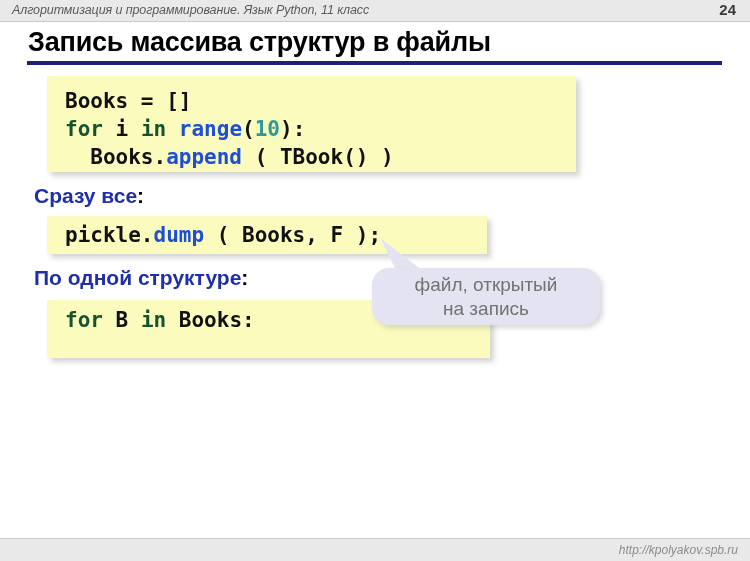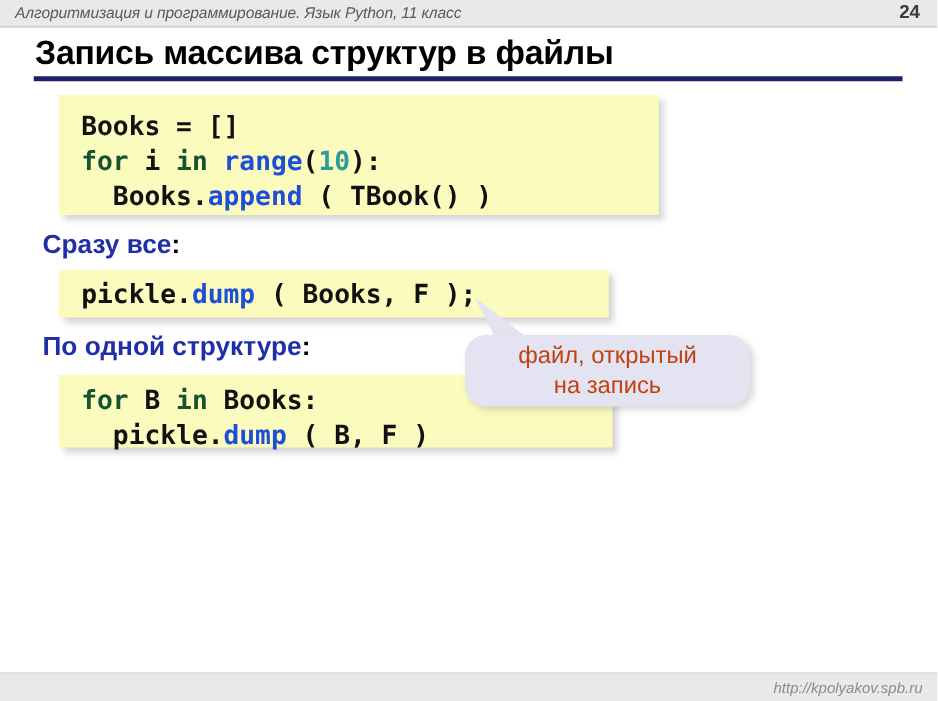--- a/index.html
+++ b/index.html
@@ -77,21 +77,21 @@
   .code-line {
     white-space: pre;
     line-height: 1.34;
   }
   .kw     { color: #14532d; }   
   .fn     { color: #1d4ed8; }   
   .num    { color: #2e9b9b; }   
 
   #code-block-1 {
     left: 47px;  top: 76px;
-    width: 480px; height: 96px;
+    width: 529px; height: 96px;
     padding: 11px 0 0 18px;
     font-size: 21px;
   }
   #code-block-2 {
     left: 47px;  top: 216px;
     width: 440px; height: 38px;
     padding: 5px 0 0 18px;
     font-size: 21px;
   }
   #code-block-3 {
@@ -122,21 +122,21 @@
     height: 57px;
     background: #e3e3f2;
     border-radius: 17px;
     box-shadow: 3px 3px 5px rgba(130,130,130,0.30);
     display: flex;
     align-items: center;
     justify-content: center;
   }
   .callout-text {
     font-size: 19px;
-    color: #c2410c;
+    color: #737373;
     text-align: center;
     line-height: 1.22;
     white-space: pre-line;
   }
   .callout-tail {
     position: absolute;
     left: 374px;
     top: 236px;
     width: 64px;
     height: 46px;
@@ -185,21 +185,21 @@
 <div class="title-rule"></div>
 
 <div class="code-block" id="code-block-1"><div class="code-line"><span>Books = []</span></div><div class="code-line"><span class="kw">for</span><span> i </span><span class="kw">in</span><span> </span><span class="fn">range</span><span>(</span><span class="num">10</span><span>):</span></div><div class="code-line"><span>  Books.</span><span class="fn">append</span><span> ( TBook() )</span></div></div>
 
 <div class="section-label" id="label-all"><span>Сразу все</span><span class="colon">:</span></div>
 
 <div class="code-block" id="code-block-2"><div class="code-line"><span>pickle.</span><span class="fn">dump</span><span> ( Books, F );</span></div></div>
 
 <div class="section-label" id="label-one"><span>По одной структуре</span><span class="colon">:</span></div>
 
-<div class="code-block" id="code-block-3"><div class="code-line"><span class="kw">for</span><span> B </span><span class="kw">in</span><span> Books:</span></div><div class="code-line"><span>  pickle.</span><span class="fn">dump</span><span> ( B, F )</span></div></div>
+<div class="code-block" id="code-block-3"><div class="code-line"><span class="kw">for</span><span> B </span><span class="kw">in</span><span> Books:</span></div></div>
 
 <svg class="callout-tail" viewBox="0 0 64 46" xmlns="http://www.w3.org/2000/svg">
   <path d="M 6 2 L 58 42 L 26 42 Z" fill="#e3e3f2"></path>
 </svg>
 <div class="callout">
   <div class="callout-text">файл, открытый
 на запись</div>
 </div>
 
 <div class="footer-rule"></div>

